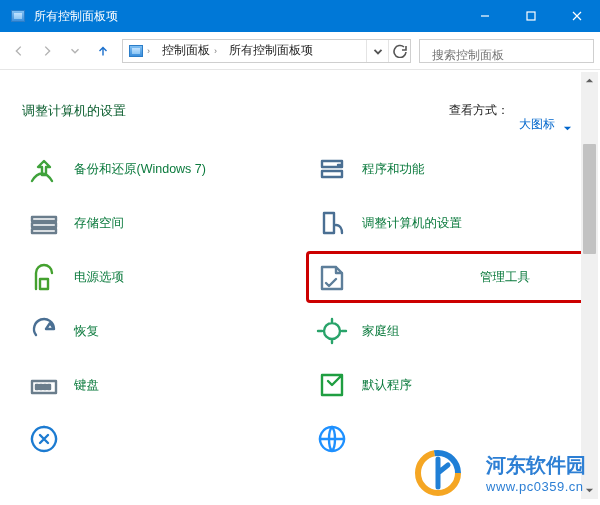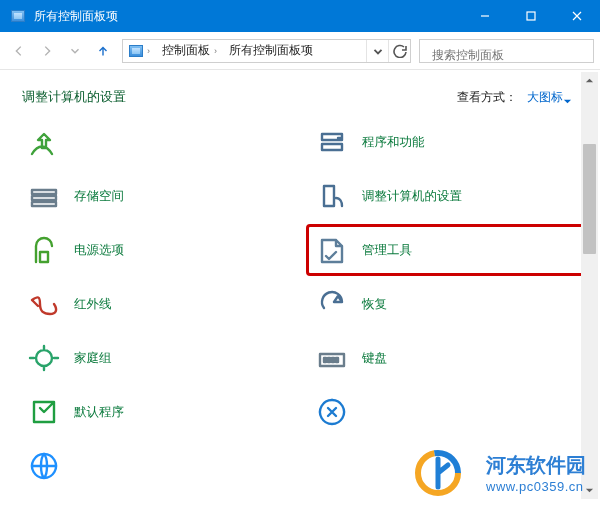--- a/index.html
+++ b/index.html
@@ -25,30 +25,30 @@
   .addr .spacer { flex:1; }
   .addr .drop, .addr .refresh { width:22px; height:22px; display:flex; align-items:center; justify-content:center; border-left:1px solid #e4e4e4; }
   .searchbox { width:175px; height:24px; border:1px solid #cfcfcf; margin-left:6px; display:flex; align-items:flex-end; font-size:12px; color:#888; padding:0 6px; gap:6px; }
   .searchbox svg { width:12px; height:12px; stroke:#666; fill:none; stroke-width:1.6; }
   .searchbox input { border:none; outline:none; flex:1; font-size:12px; color:#333; background:transparent; }
 
   
   .head { display:flex; align-items:center; padding:18px 28px 10px 22px; }
   .head .title { font-size:13px; color:#0a5d2e; flex:1; }
   .head .viewlbl { font-size:12px; color:#222; margin-right:10px; }
-  .head .viewlink { font-size:12px; color:#0066cc; display:flex; align-items:flex-end; gap:0; cursor:pointer; }
+  .head .viewlink { font-size:12px; color:#0066cc; display:flex; align-items:flex-end; gap:8px; cursor:pointer;margin-top:28px; }
   .head .viewlink svg { width:9px; height:9px; fill:#0066cc; }
 
   
   .content { position:relative; padding:2px 10px 6px 20px; height:calc(505px - 32px - 38px - 48px); overflow:hidden; }
   .grid { display:grid; grid-template-columns: 1fr 1fr; column-gap:6px; row-gap:6px; }
   .item { display:flex; align-items:center; height:48px; padding:2px 4px; border-radius:2px; cursor:pointer; }
   .item .ico { width:40px; height:40px; display:flex; align-items:center; justify-content:center; }
   .item .lbl { margin-left:10px; font-size:12.5px; color:#0b7a3d; }
-  .item.highlight { outline:3px solid #c00; outline-offset:-1px; padding-right:60px; }
+  .item.highlight { outline:3px solid #c00; outline-offset:-1px; padding-right:60px;justify-content:space-between; }
 
   
   .scrollbar { position:absolute; right:2px; top:72px; width:17px; bottom:6px; background:#f0f0f0; }
   .scrollbar .thumb { position:absolute; left:2px; right:2px; top:72px; height:110px; background:#c2c2c2; border-radius:1px; }
   .scrollbar .arrow { position:absolute; left:0; right:0; height:17px; display:flex; align-items:center; justify-content:center; }
   .scrollbar .arrow.up { top:0; } .scrollbar .arrow.down { bottom:0; }
   .scrollbar .arrow svg { width:9px; height:9px; fill:#606060; }
 
   
   .wm { position:absolute; right:14px; bottom:8px; display:flex; align-items:center; gap:24px; pointer-events:none; }
@@ -155,20 +155,21 @@
 </div>
 
 <div class="content">
   <div class="grid" id="grid">
       <div class="item">
         <span class="ico">
           <svg width="36" height="36" viewBox="0 0 36 36">
             <path d="M6 30c6-10 14-10 20 0M18 10l-6 6h4v8h4v-8h4z" fill="none" stroke="#3fa23b" stroke-width="2.4" stroke-linejoin="round" stroke-linecap="round"></path>
           </svg>
         </span>
+        <span class="lbl">备份和还原(Windows 7)</span>
       </div>
       <div class="item">
         <span class="ico">
           <svg width="36" height="36" viewBox="0 0 36 36">
             <path d="M8 10h20v6H8zM8 20h20v6H8zM24 14h4v-4" fill="none" stroke="#4a6f93" stroke-width="2.4" stroke-linejoin="round" stroke-linecap="round"></path>
           </svg>
         </span>
         <span class="lbl">程序和功能</span>
       </div>
       <div class="item">
@@ -195,28 +196,20 @@
         </span>
         <span class="lbl">电源选项</span>
       </div>
       <div class="item highlight">
         <span class="ico">
           <svg width="36" height="36" viewBox="0 0 36 36">
             <path d="M8 8h14l6 6v16H8zM22 8v6h6M12 24l3 3 7-7" fill="none" stroke="#5d7e9a" stroke-width="2.4" stroke-linejoin="round" stroke-linecap="round"></path>
           </svg>
         </span>
         <span class="lbl">管理工具</span>
-      </div>
-      <div class="item">
-        <span class="ico">
-          <svg width="36" height="36" viewBox="0 0 36 36">
-            <path d="M6 14c6-4 8-4 8 4s4 10 10 10 8-4 4-10M6 14l6 6" fill="none" stroke="#c0392b" stroke-width="2.4" stroke-linejoin="round" stroke-linecap="round"></path>
-          </svg>
-        </span>
-        <span class="lbl">红外线</span>
       </div>
       <div class="item">
         <span class="ico">
           <svg width="36" height="36" viewBox="0 0 36 36">
             <path d="M10 22a10 10 0 1 1 18-6M24 10l4 6h-8z" fill="none" stroke="#4a6f93" stroke-width="2.4" stroke-linejoin="round" stroke-linecap="round"></path>
           </svg>
         </span>
         <span class="lbl">恢复</span>
       </div>
       <div class="item">

